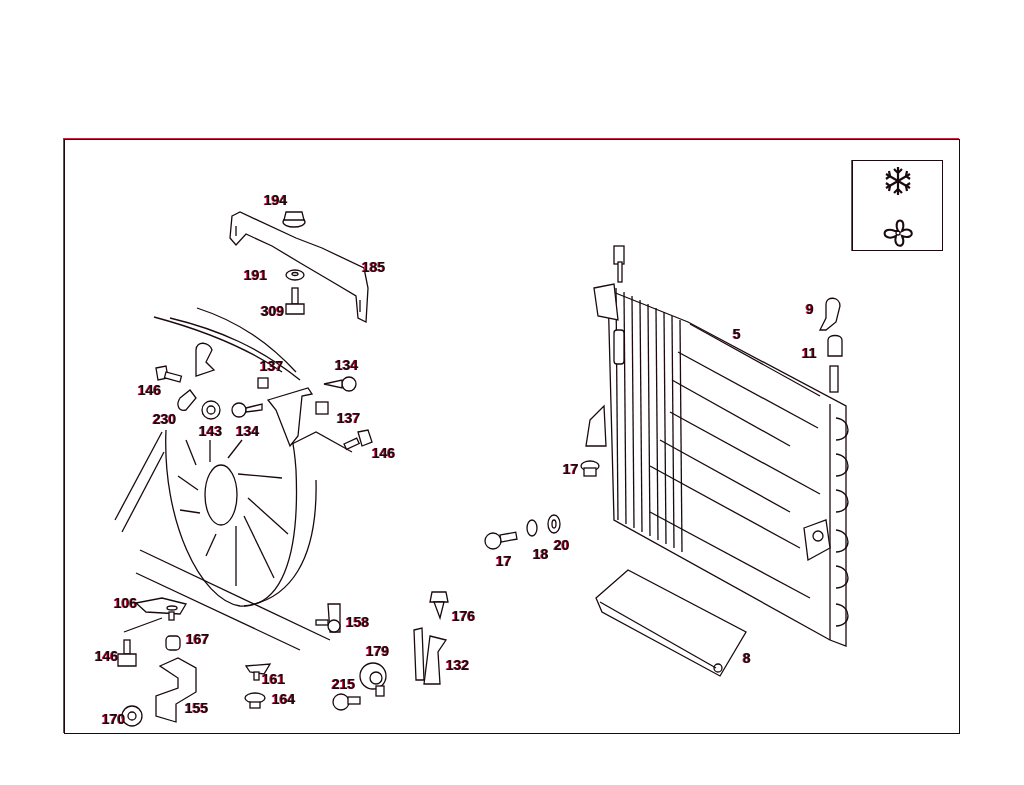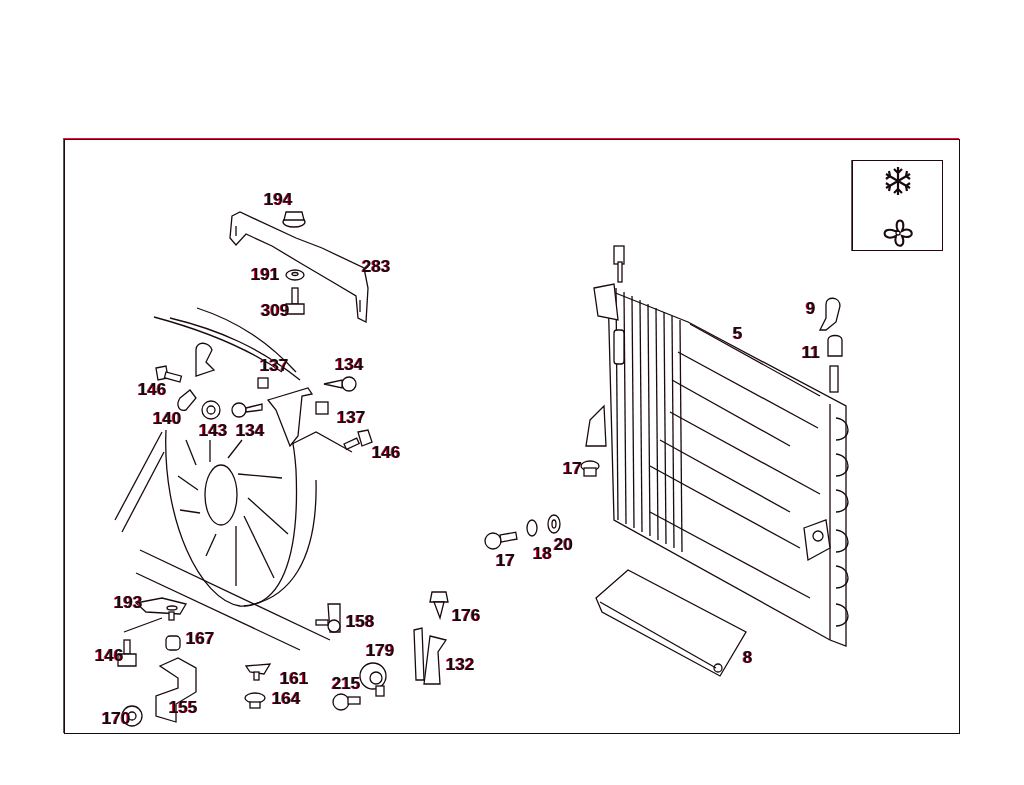--- a/index.html
+++ b/index.html
@@ -1,20 +1,20 @@
 <!DOCTYPE html>
 <html><head>
 <meta charset="utf-8">
 <style>
   html, body { margin:0; padding:0; background:#ffffff; }
   body { width:1024px; height:785px; position:relative; overflow:hidden; font-family:"Liberation Sans", sans-serif; }
   #frame { position:absolute; left:64px; top:139px; width:896px; height:595px; border:1.5px solid #1a0a0f; box-shadow:-1px -1px 0 #d0204a; box-sizing:border-box; }
   #legend-box { position:absolute; left:852px; top:160px; width:91px; height:91px; border:1.5px solid #1a0a0f; box-shadow:-1px 0 0 #d0204a; box-sizing:border-box; background:#fff; }
   svg.art { position:absolute; left:0; top:0; }
-  .lbl { position:absolute; font-weight:bold; font-size:17px; color:#1a0a0f; text-shadow:-1px 0 0 #d0204a; line-height:12px; white-space:nowrap; }
+  .lbl { position:absolute; font-weight:bold; font-size:14px; color:#1a0a0f; text-shadow:-1px 0 0 #d0204a; line-height:12px; white-space:nowrap; }
   .ln { stroke:#1a0a0f; stroke-width:1.3; fill:none; }
   .lf { stroke:#1a0a0f; stroke-width:1.3; fill:#fff; }
 </style>
 </head>
 <body>
 
 <div id="frame"></div>
 
 <div id="legend-box">
   <svg width="91" height="91">
@@ -232,38 +232,38 @@
   </g>
   <g>
     <path class="lf" d="M596,598 L628,570 L746,632 L720,676 L602,612 Z"></path>
     <line class="ln" x1="600" y1="602" x2="716" y2="668"></line>
     <circle class="ln" cx="718" cy="668" r="4"></circle>
   </g>
 </svg>
 
 <div id="labels">
   <span class="lbl" style="left:264px;top:194px">194</span>
-  <span class="lbl" style="left:362px;top:261px">283</span>
-  <span class="lbl" style="left:251px;top:269px">191</span>
+  <span class="lbl" style="left:362px;top:261px">185</span>
+  <span class="lbl" style="left:244px;top:269px">191</span>
   <span class="lbl" style="left:261px;top:305px">309</span>
   <span class="lbl" style="left:260px;top:360px">137</span>
   <span class="lbl" style="left:335px;top:359px">134</span>
   <span class="lbl" style="left:138px;top:384px">146</span>
   <span class="lbl" style="left:337px;top:412px">137</span>
-  <span class="lbl" style="left:153px;top:413px">140</span>
+  <span class="lbl" style="left:153px;top:413px">230</span>
   <span class="lbl" style="left:199px;top:425px">143</span>
   <span class="lbl" style="left:236px;top:425px">134</span>
   <span class="lbl" style="left:372px;top:447px">146</span>
-  <span class="lbl" style="left:114px;top:597px">193</span>
+  <span class="lbl" style="left:114px;top:597px">106</span>
   <span class="lbl" style="left:186px;top:633px">167</span>
   <span class="lbl" style="left:95px;top:650px">146</span>
-  <span class="lbl" style="left:169px;top:702px">155</span>
+  <span class="lbl" style="left:185px;top:702px">155</span>
   <span class="lbl" style="left:102px;top:713px">170</span>
   <span class="lbl" style="left:346px;top:616px">158</span>
-  <span class="lbl" style="left:280px;top:673px">161</span>
+  <span class="lbl" style="left:262px;top:673px">161</span>
   <span class="lbl" style="left:272px;top:693px">164</span>
   <span class="lbl" style="left:366px;top:645px">179</span>
   <span class="lbl" style="left:332px;top:678px">215</span>
   <span class="lbl" style="left:452px;top:610px">176</span>
   <span class="lbl" style="left:446px;top:659px">132</span>
   <span class="lbl" style="left:733px;top:328px">5</span>
   <span class="lbl" style="left:806px;top:303px">9</span>
   <span class="lbl" style="left:802px;top:347px">11</span>
   <span class="lbl" style="left:563px;top:463px">17</span>
   <span class="lbl" style="left:496px;top:555px">17</span>

